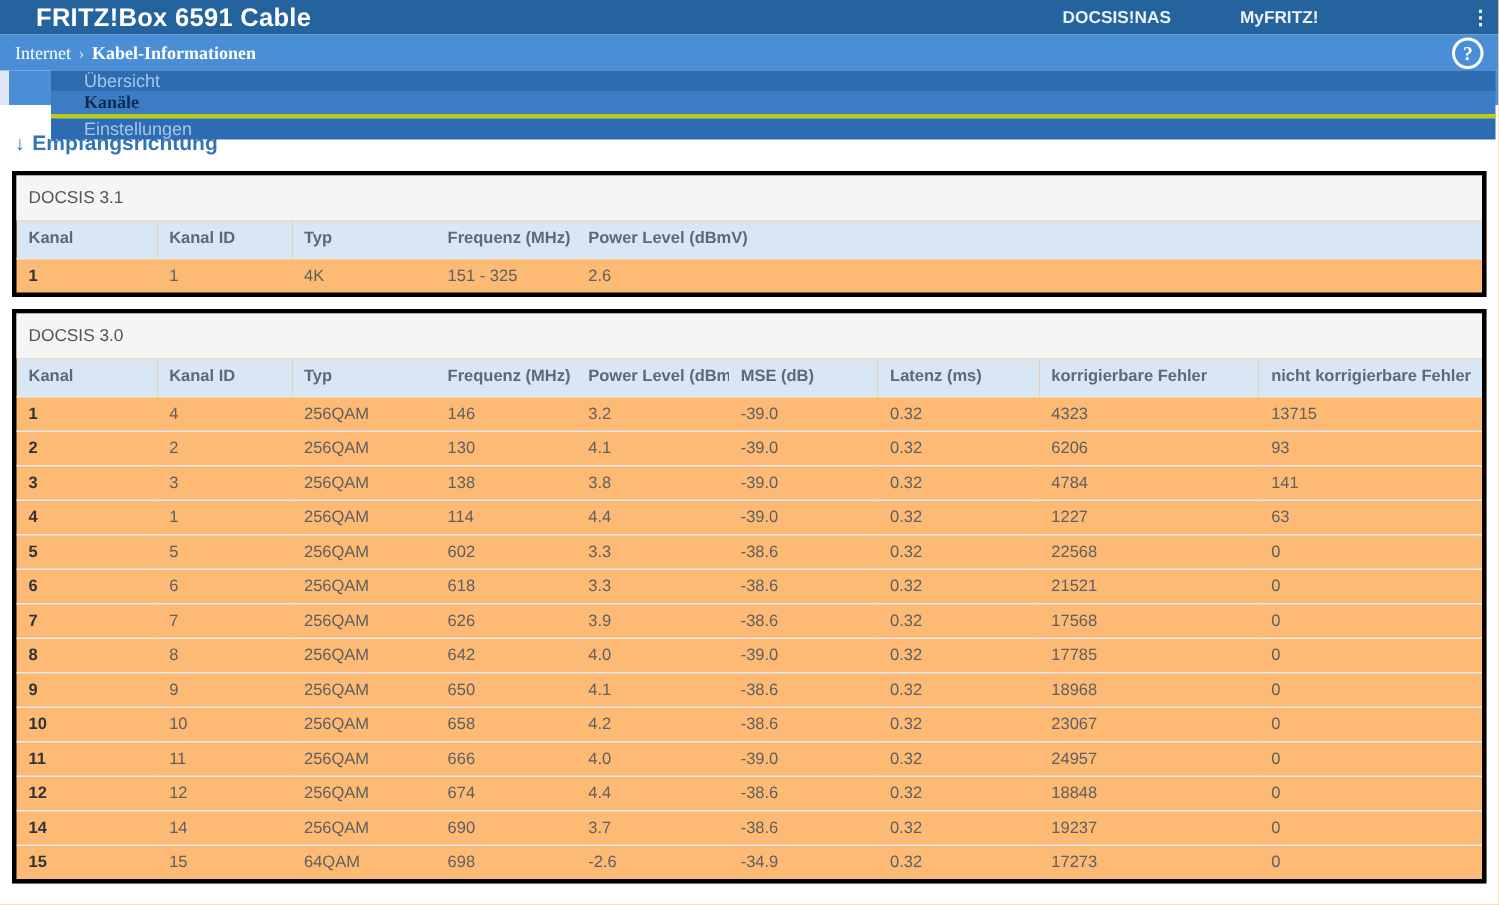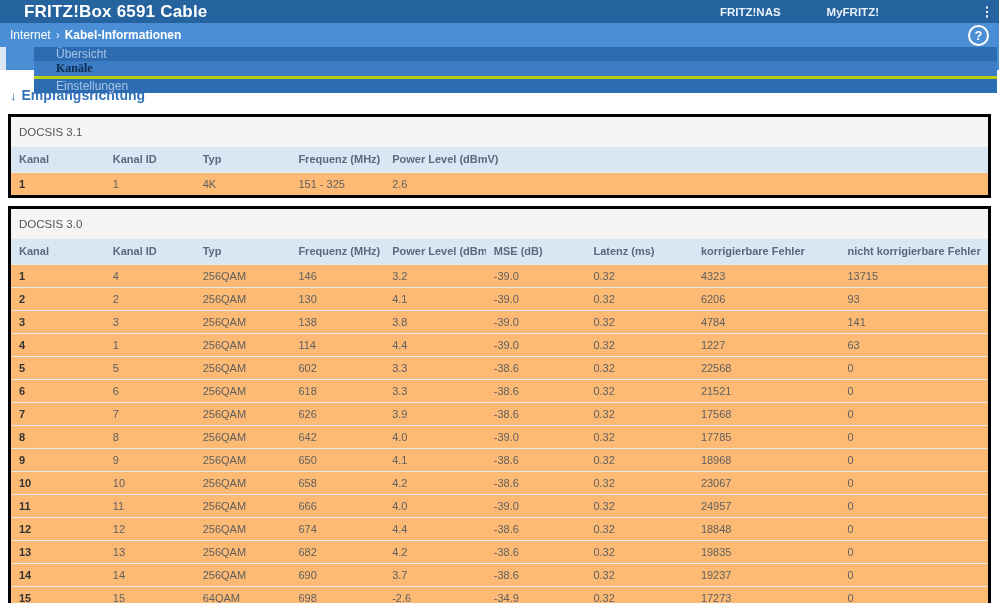--- a/index.html
+++ b/index.html
@@ -52,20 +52,21 @@
     cursor: pointer;
   }
 
   
   .crumbbar {
     height: 24px;
     background: var(--band, #4a8ed6);
     display: flex;
     align-items: center;
     padding: 0 10px;
+    font-family: Liberation Serif, serif;
   }
   .crumbbar .crumb { color: #ffffff; font-size: 12px; cursor: pointer; }
   .crumbbar .crumb.current { font-weight: bold; cursor: default; }
   .crumbbar .sep { color: #cfe0f4; font-size: 12px; margin: 0 5px; }
   .help-btn {
     margin-left: auto;
     width: 21px;
     height: 21px;
     border: 2px solid #ffffff;
     border-radius: 50%;
@@ -158,21 +159,21 @@
     overflow: hidden;
   }
   tbody td:first-child { color: #333333; font-weight: bold; }
 </style>
 </head>
 <body>
 
 <div class="topbar">
   <span class="title">FRITZ!Box 6591 Cable</span>
   <span class="links">
-    <a>FRITZ!NAS</a>
+    <a>DOCSIS!NAS</a>
     <a>MyFRITZ!</a>
   </span>
   <span class="menu-dots">⋮</span>
 </div>
 
 <div class="crumbbar">
   <span class="crumb">Internet</span>
   <span class="sep">›</span>
   <span class="crumb current">Kabel-Informationen</span>
   <span class="help-btn">?</span>
@@ -374,31 +375,20 @@
               <td>12</td>
               <td>256QAM</td>
               <td>674</td>
               <td>4.4</td>
               <td>-38.6</td>
               <td>0.32</td>
               <td>18848</td>
               <td>0</td>
             </tr>
             <tr>
-              <td>13</td>
-              <td>13</td>
-              <td>256QAM</td>
-              <td>682</td>
-              <td>4.2</td>
-              <td>-38.6</td>
-              <td>0.32</td>
-              <td>19835</td>
-              <td>0</td>
-            </tr>
-            <tr>
               <td>14</td>
               <td>14</td>
               <td>256QAM</td>
               <td>690</td>
               <td>3.7</td>
               <td>-38.6</td>
               <td>0.32</td>
               <td>19237</td>
               <td>0</td>
             </tr>

